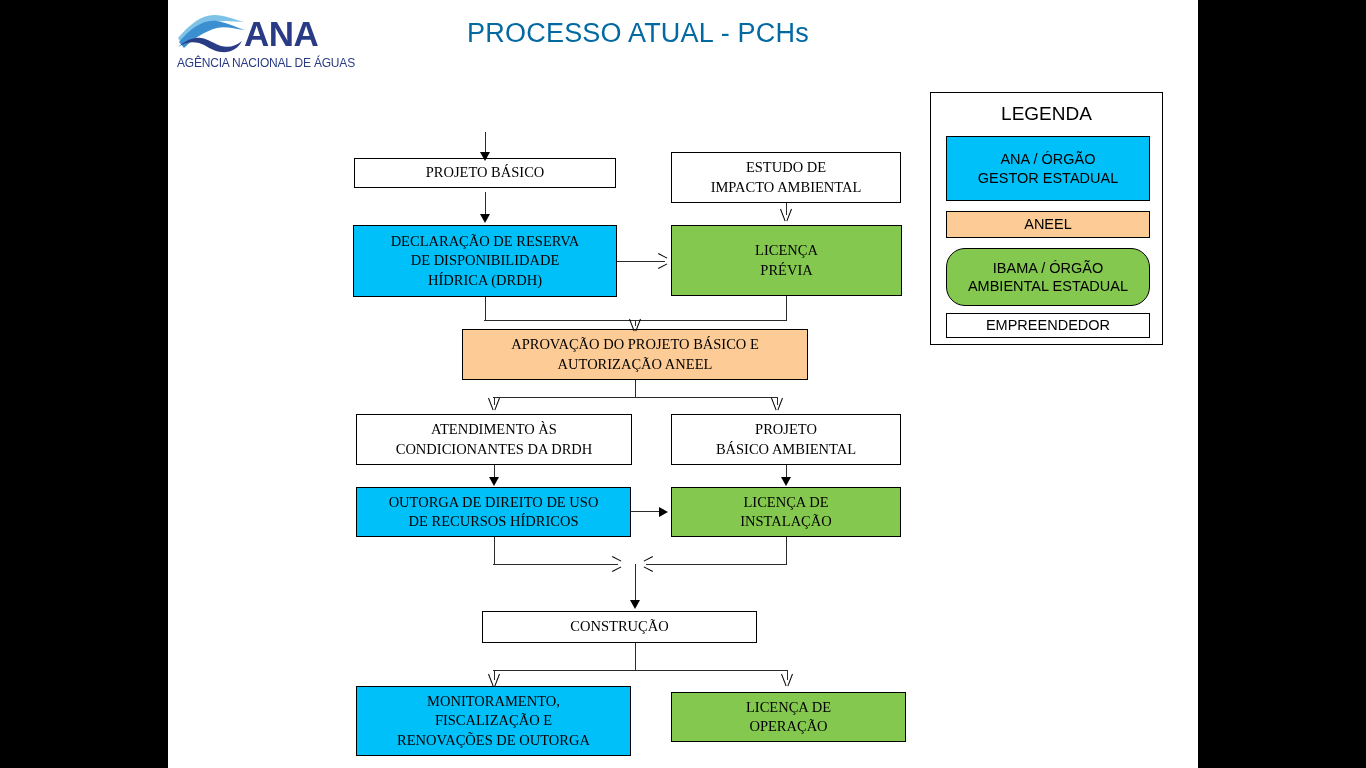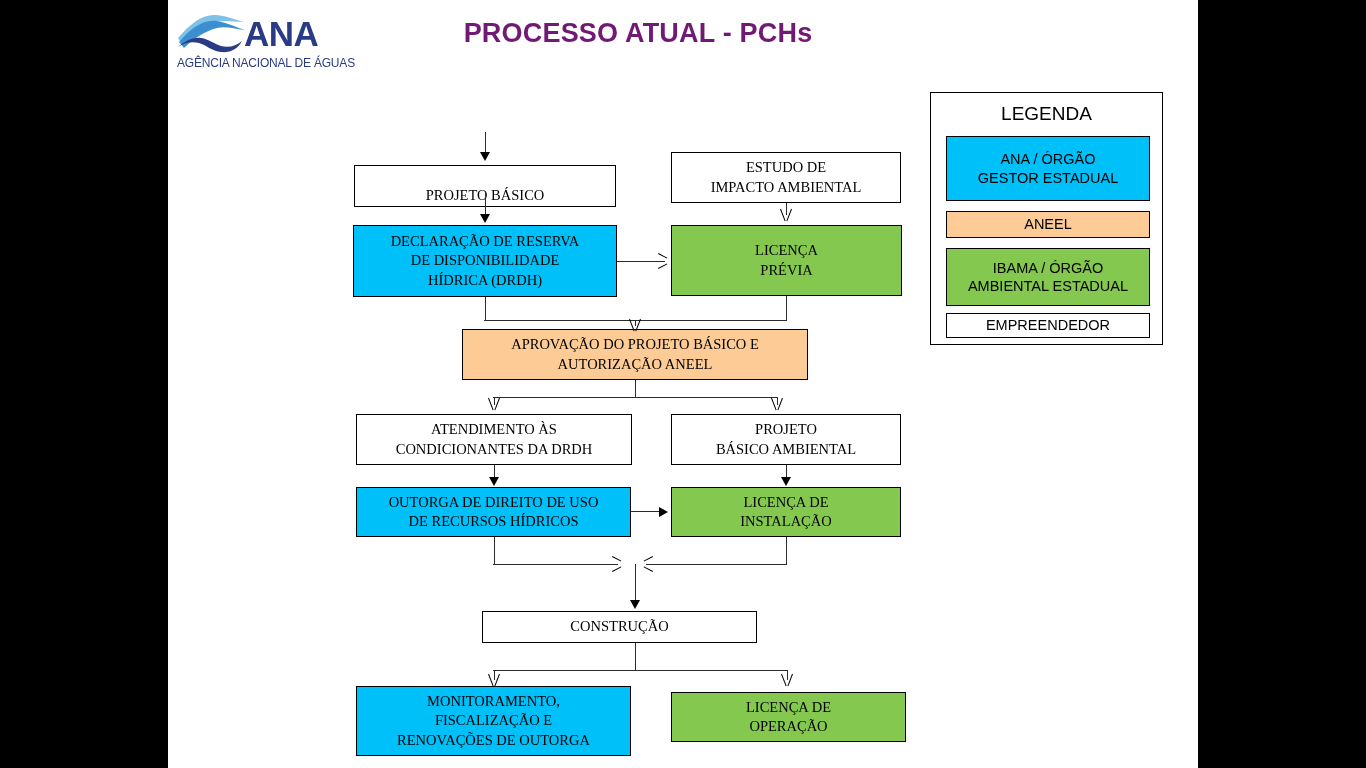--- a/index.html
+++ b/index.html
@@ -59,22 +59,22 @@
   }
   
   #title {
     position: absolute;
     left: 190px;
     top: 18px;
     width: 560px;
     text-align: center;
     font-family: "Liberation Sans", sans-serif;
     font-size: 27px;
-    font-weight: bold;
-    color: #701a75;
+    font-weight: normal;
+    color: #0369a1;
     letter-spacing: 0.2px;
   }
   
   .box {
     position: absolute;
     box-sizing: border-box;
     border: 1px solid #000000;
     background: #ffffff;
     display: flex;
     align-items: center;
@@ -217,21 +217,21 @@
         <path d="M3 34 C15 20, 27 11, 41 13 C53 15, 61 20, 69 22 C58 21, 50 18, 41 20 C29 23, 17 31, 8 40 Z" fill="#3b8fd0"></path>
         <path d="M2 39 C9 33, 17 29, 25 30 C33 31, 38 36, 45 38 C53 40, 60 38, 66 33 C62 41, 54 45, 45 44 C36 43, 30 37, 23 35 C15 33, 8 35, 2 39 Z" fill="#2a3b86"></path>
       </svg>
       <div class="wordmark">ANA</div>
       <div class="tagline">AGÊNCIA NACIONAL DE ÁGUAS</div>
     </div>
 
     <div id="title">PROCESSO ATUAL - PCHs</div>
 
 
-    <div class="box" style="left:186px; top:165px; width:262px; height:42px;align-items:flex-end;">
+    <div class="box" style="left:186px; top:158px; width:262px; height:30px;">
       <span class="txt">PROJETO BÁSICO</span>
     </div>
 
     <div class="box" style="left:503px; top:152px; width:230px; height:51px;">
       <span class="txt">ESTUDO DE<br>IMPACTO AMBIENTAL</span>
     </div>
 
     <div class="box cyan" style="left:185px; top:225px; width:264px; height:72px;">
       <span class="txt">DECLARAÇÃO DE RESERVA<br>DE DISPONIBILIDADE<br>HÍDRICA (DRDH)</span>
     </div>
@@ -334,21 +334,21 @@
       <div class="legend-title">LEGENDA</div>
 
       <div class="legend-item" style="top:43px; height:65px; background:#00c0fa;">
         <span>ANA / ÓRGÃO<br>GESTOR ESTADUAL</span>
       </div>
 
       <div class="legend-item" style="top:118px; height:27px; background:#fccb96;">
         <span>ANEEL</span>
       </div>
 
-      <div class="legend-item" style="top:155px; height:58px; background:#84c850;">
+      <div class="legend-item" style="top:155px; height:58px; background:#84c850;border-radius:19px;">
         <span>IBAMA / ÓRGÃO<br>AMBIENTAL ESTADUAL</span>
       </div>
 
       <div class="legend-item" style="top:220px; height:25px; background:#ffffff;">
         <span>EMPREENDEDOR</span>
       </div>
     </div>
 
   </div>
 </div>

